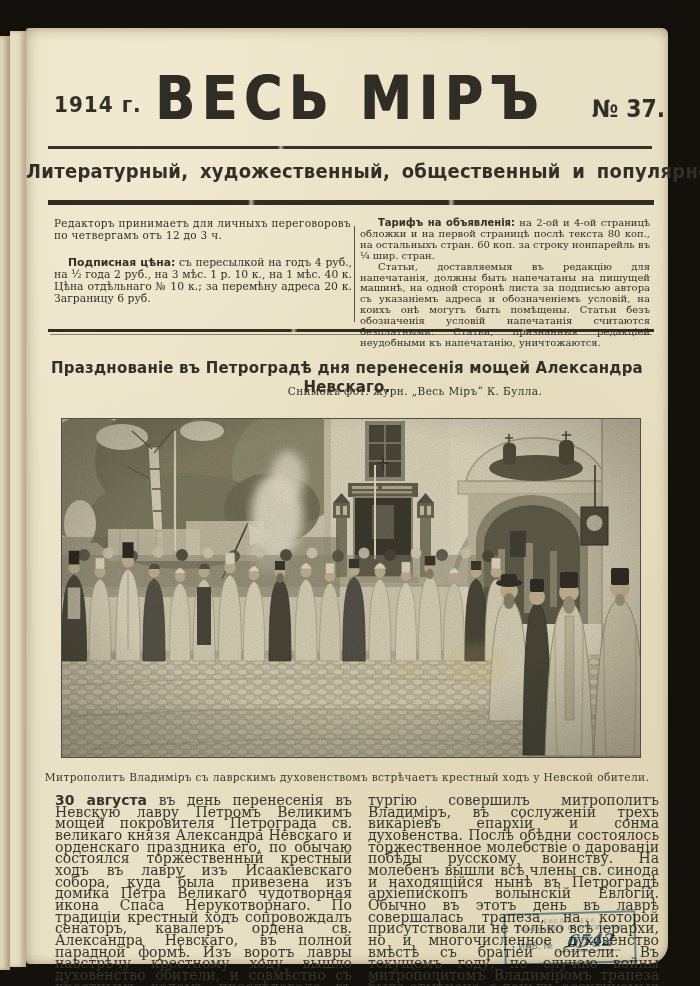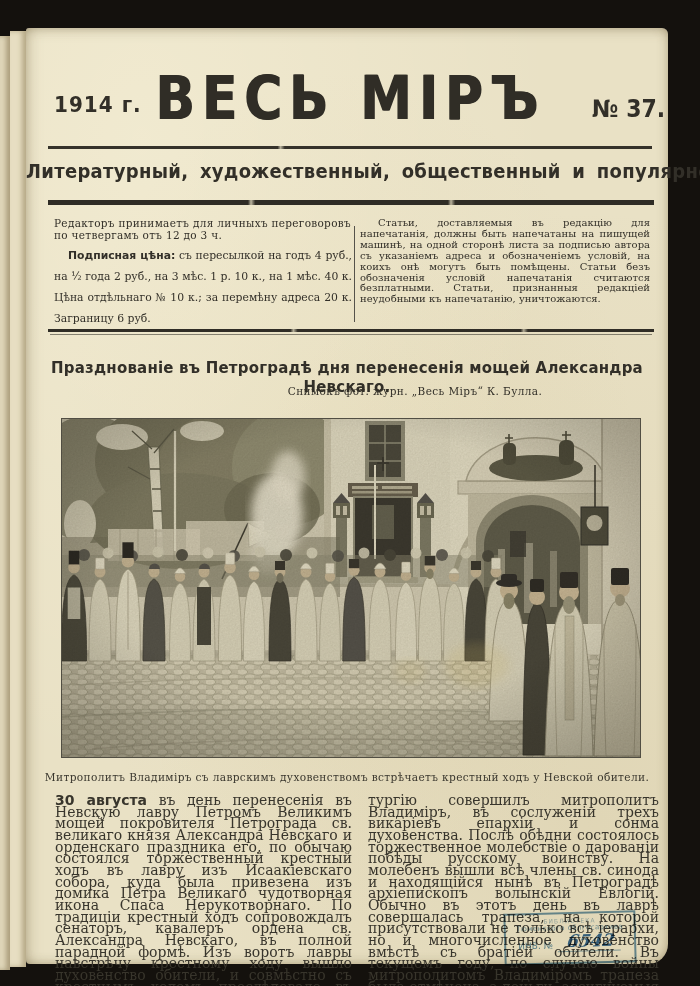--- a/index.html
+++ b/index.html
@@ -42,21 +42,21 @@
         background:linear-gradient(90deg,#2f2c25 0 33%,rgba(47,44,37,.25) 33.5%,#2f2c25 34.2% 66%,rgba(47,44,37,.25) 66.5%,#2f2c25 67.2% 100%);}
   
   .mh-left{left:28px;top:186px;width:298px;}
   .mh-right{left:334px;top:190px;width:290px;font-size:10px;line-height:10.9px;text-align:justify;}
   .mh-div{left:328px;top:198px;width:1px;height:96px;background:#55524a;}
   .mh-b1{font-family:"DejaVu Sans",sans-serif;font-weight:bold;font-size:11.5px;
          text-align:center;line-height:14px;}
   .mh-b2{font-family:"DejaVu Sans",sans-serif;font-weight:bold;font-size:13px;
          text-align:center;line-height:16px;}
   .mh-note{font-size:10.5px;text-align:left;line-height:12px;margin-top:3px;letter-spacing:.3px;}
-  .mh-sub{font-size:10.8px;line-height:21px;text-align:justify;margin-top:4px;text-indent:14px;}
+  .mh-sub{font-size:10.8px;line-height:12px;text-align:justify;margin-top:16px;text-indent:14px;}
   .lead{font-family:"DejaVu Sans",sans-serif;font-weight:bold;}
   .ind{text-indent:18px;}
   .rule3{left:22px;top:301px;width:606px;height:3px;
         background:linear-gradient(90deg,#302d26 0 40%,rgba(48,45,38,.3) 40.5% ,#302d26 41.2% 78%,rgba(48,45,38,.3) 78.5%,#302d26 79.2% 100%);}
   .rule3b{left:24px;top:306px;width:602px;height:1px;background:rgba(48,45,38,.55);}
   
   .a-title{left:0;top:331px;width:642px;text-align:center;
         font-family:"DejaVu Sans",sans-serif;font-weight:bold;font-size:15px;
         transform:scaleY(1.05);letter-spacing:.2px;}
   .a-credit{left:0;top:357px;width:642px;text-align:center;font-size:10.5px;
@@ -98,20 +98,21 @@
     <div class="abs rule1"></div>
     <div class="abs subtitle">Литературный, художественный, общественный и популярно - научный журналъ</div>
     <div class="abs rule2"></div>
 
     <div class="abs mh-left">
       <div class="mh-note">Редакторъ принимаетъ для личныхъ переговоровъ по четвергамъ отъ 12 до 3 ч.</div>
       <div class="mh-sub"><span class="lead">Подписная цѣна:</span> <span>съ пересылкой на годъ 4 руб., на ½ года 2 руб., на 3 мѣс. 1 р. 10 к., на 1 мѣс. 40 к. Цѣна отдѣльнаго № 10 к.; за перемѣну адреса 20 к. Заграницу 6 руб.</span></div>
     </div>
     <div class="abs mh-div"></div>
     <div class="abs mh-right">
+      <div class="ind"><span class="lead">Тарифъ на объявленія:</span> <span>на 2-ой и 4-ой страницѣ обложки и на первой страницѣ послѣ текста 80 коп., на остальныхъ стран. 60 коп. за строку нонпарейль въ ¼ шир. стран.</span></div>
       <div class="ind">Статьи, доставляемыя въ редакцію для напечатанія, должны быть напечатаны на пишущей машинѣ, на одной сторонѣ листа за подписью автора съ указаніемъ адреса и обозначеніемъ условій, на коихъ онѣ могутъ быть помѣщены. Статьи безъ обозначенія условій напечатанія считаются безплатными. Статьи, признанныя редакціей неудобными къ напечатанію, уничтожаются.</div>
     </div>
 
     <div class="abs rule3"></div>
     <div class="abs rule3b"></div>
 
     <div class="abs a-title">Празднованіе въ Петроградѣ дня перенесенія мощей Александра Невскаго.</div>
     <div class="abs a-credit">Снимокъ фот. журн. „Весь Міръ“ К. Булла.</div>
 
     <div class="abs photo">

